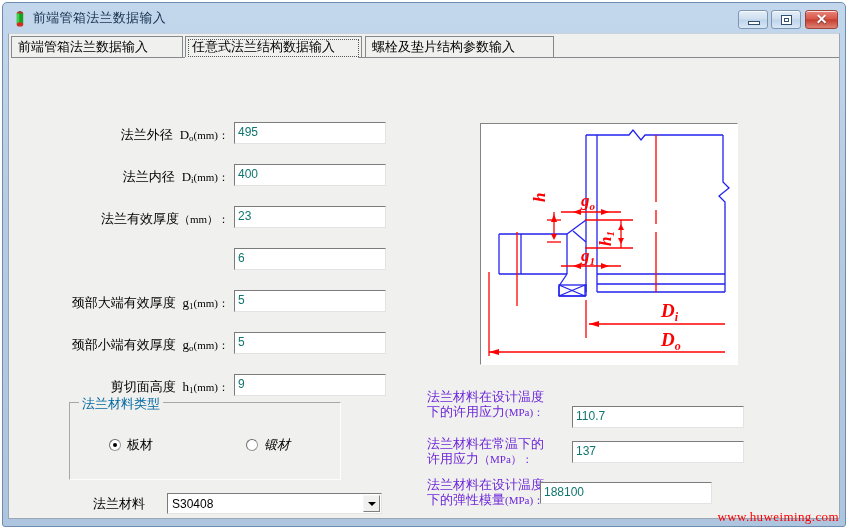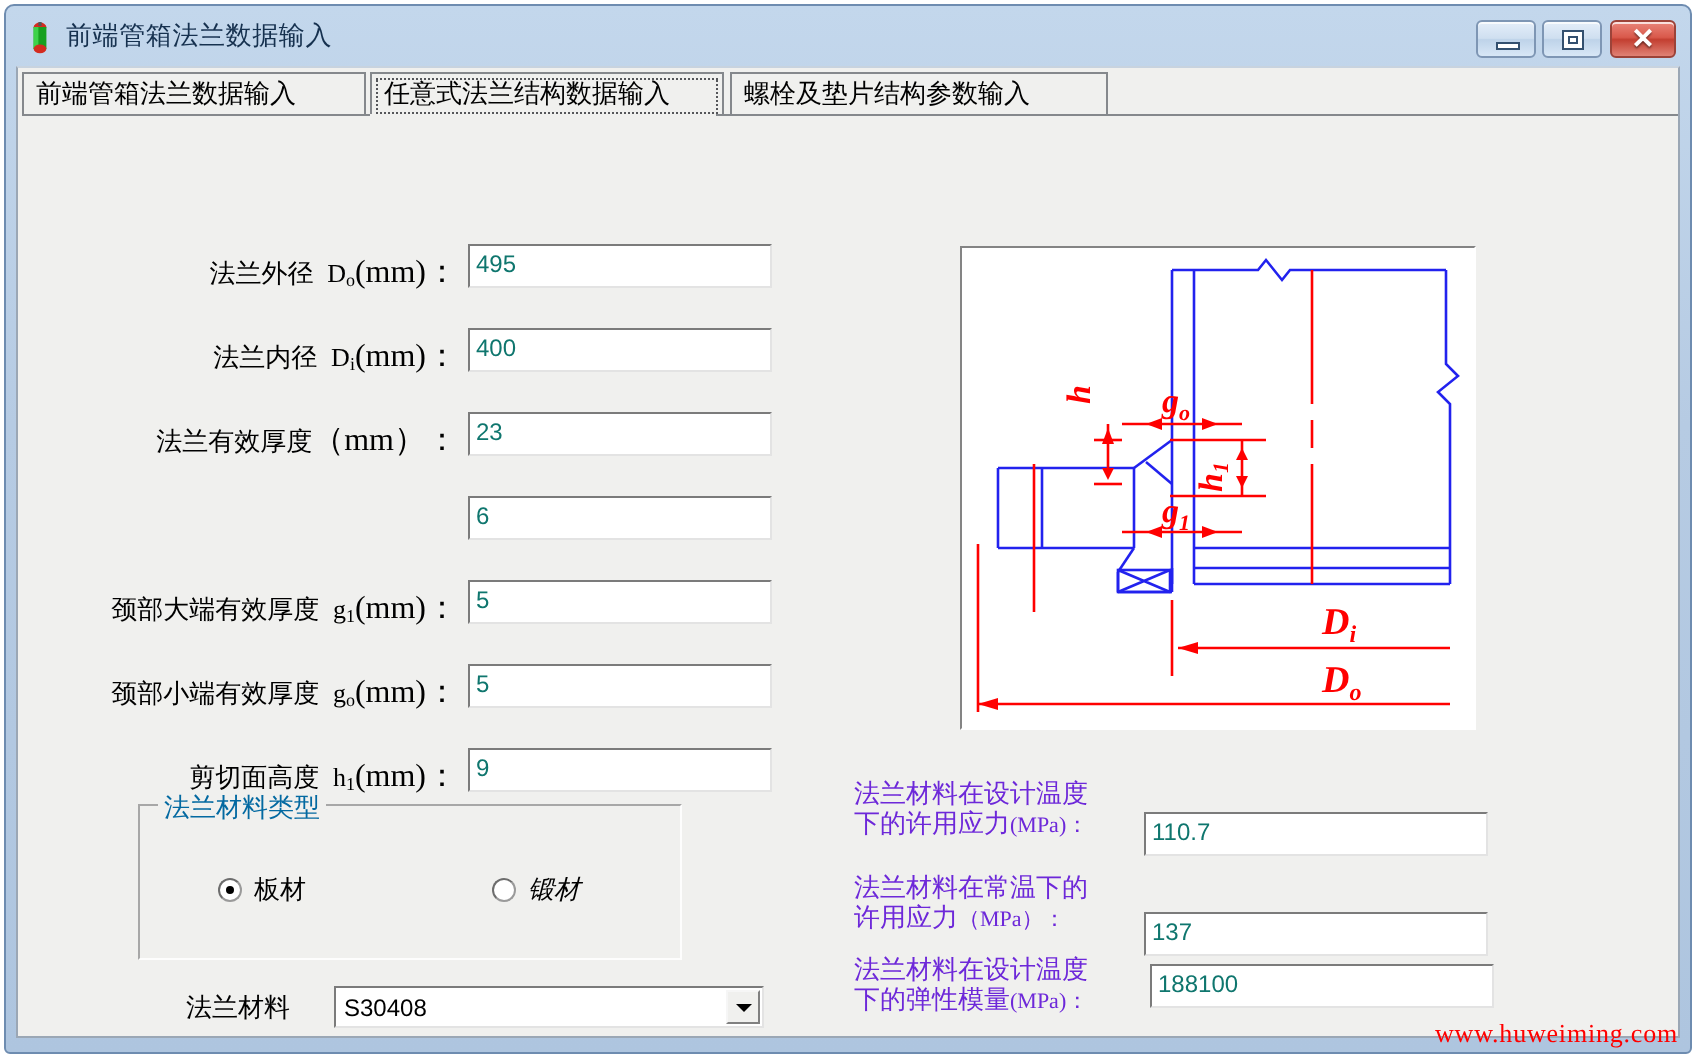--- a/index.html
+++ b/index.html
@@ -131,21 +131,21 @@
 
   
   .form-label {
     position: absolute;
     font-size: 13px;
     color: #000;
     white-space: nowrap;
     text-align: right;
   }
   .sub { font-size: 9px; vertical-align: -2px; }
-  .unit { font-family: "Liberation Serif", serif; font-size: 16px; }
+  .unit { font-family: "Liberation Serif", serif; font-size: 11px; }
   .ital { font-family: "Liberation Serif", serif; font-style: normal; }
 
   .textbox {
     position: absolute;
     background: #ffffff;
     border: 1px solid #ffffff;
     border-top: 1px solid #7b7b7b;
     border-left: 1px solid #7b7b7b;
     border-right: 1px solid #e3e3e3;
     border-bottom: 1px solid #e3e3e3;
@@ -449,24 +449,24 @@
     <div class="rlabel" style="left:418px; top:355px;">
       <div>法兰材料在设计温度</div>
       <div><span>下的许用应力</span><span class="small">(MPa)：</span></div>
     </div>
     <div class="textbox" style="left:563px; top:372px; width:172px; height:22px;">110.7</div>
 
     <div class="rlabel" style="left:418px; top:402px;">
       <div>法兰材料在常温下的</div>
       <div><span>许用应力</span><span class="small">（MPa）：</span></div>
     </div>
-    <div class="textbox" style="left:563px; top:422px; width:172px; height:22px;">137</div>
+    <div class="textbox" style="left:563px; top:407px; width:172px; height:22px;">137</div>
 
     <div class="rlabel" style="left:418px; top:443px;">
       <div>法兰材料在设计温度</div>
       <div><span>下的弹性模量</span><span class="small">(MPa)：</span></div>
     </div>
-    <div class="textbox" style="left:566px; top:448px; width:172px; height:22px;">188100</div>
+    <div class="textbox" style="left:531px; top:448px; width:172px; height:22px;">188100</div>
 
   </div>
 
   <div id="watermark">www.huweiming.com</div>
 </div>
 
 </body></html>

